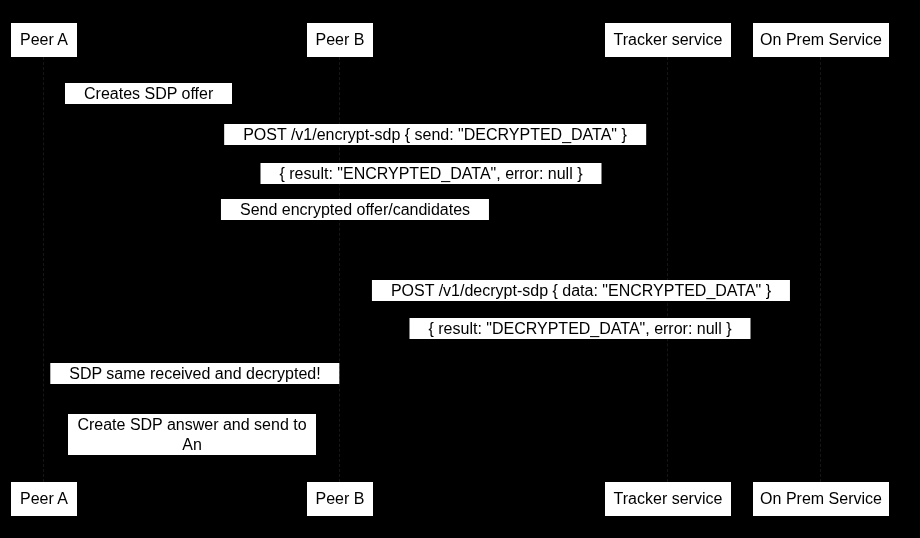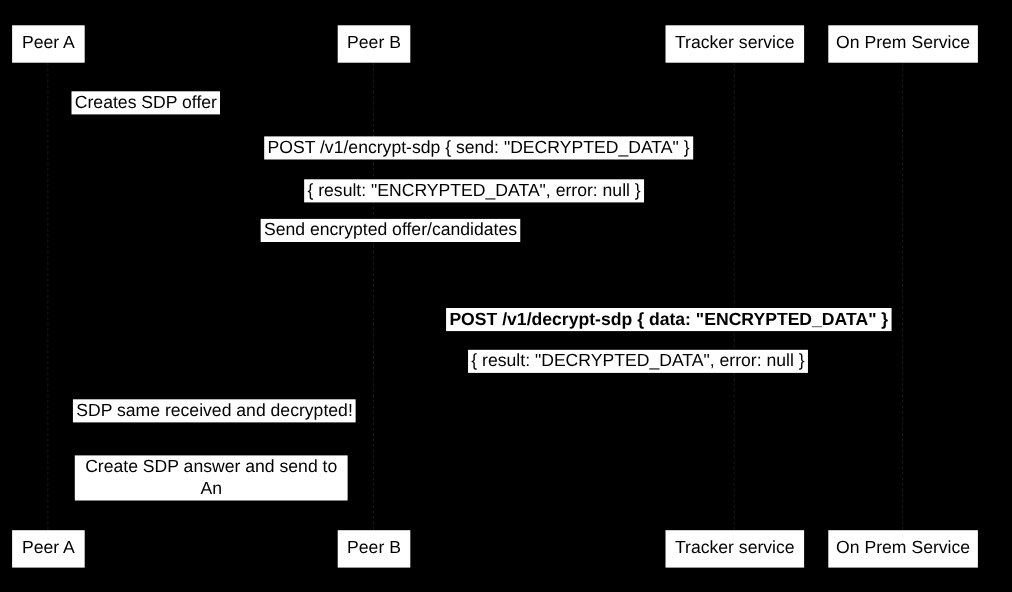--- a/index.html
+++ b/index.html
@@ -24,21 +24,21 @@
     position:absolute;
     top:57px;height:425px;width:0;
     border-left:1px dashed #161616; 
   }
   .msg{
     position:absolute;
     background:#ffffff;
     color:#000000;
     font-size:16px;
     line-height:21px;
-    padding:0 3px;
+    padding:0 19px;
     white-space:nowrap;
   }
   .msg.centered{transform:translateX(-50%);}
   .note{
     position:absolute;
     background:#ffffff;
     color:#000000;
     font-size:16px;
     line-height:20px;
     text-align:center;
@@ -58,21 +58,21 @@
 
   <div class="actor" style="left:11px;top:23px;width:66px;">Peer A</div>
   <div class="actor" style="left:307px;top:23px;width:66px;">Peer B</div>
   <div class="actor" style="left:605px;top:23px;width:126px;">Tracker service</div>
   <div class="actor" style="left:753px;top:23px;width:136px;">On Prem Service</div>
 
   <div class="msg" style="left:65px;top:83px;">Creates SDP offer</div>
   <div class="msg centered" style="left:435px;top:124px;">POST /v1/encrypt-sdp { send: "DECRYPTED_DATA" }</div>
   <div class="msg centered" style="left:431px;top:163px;">{ result: "ENCRYPTED_DATA", error: null }</div>
   <div class="msg centered" style="left:355px;top:199px;text-align:right;">Send encrypted offer/candidates</div>
-  <div class="msg centered" style="left:608px;top:280px;font-weight:bold;">POST /v1/decrypt-sdp { data: "ENCRYPTED_DATA" }</div>
+  <div class="msg centered" style="left:581px;top:280px;">POST /v1/decrypt-sdp { data: "ENCRYPTED_DATA" }</div>
   <div class="msg centered" style="left:580px;top:318px;">{ result: "DECRYPTED_DATA", error: null }</div>
   <div class="msg centered" style="left:195px;top:363px;">SDP same received and decrypted!</div>
 
   <div class="note" style="left:68px;top:414px;width:248px;height:41px;">
     <span>Create SDP answer and send to An</span>
   </div>
 
   <div class="actor" style="left:11px;top:482px;width:66px;">Peer A</div>
   <div class="actor" style="left:307px;top:482px;width:66px;">Peer B</div>
   <div class="actor" style="left:605px;top:482px;width:126px;">Tracker service</div>

